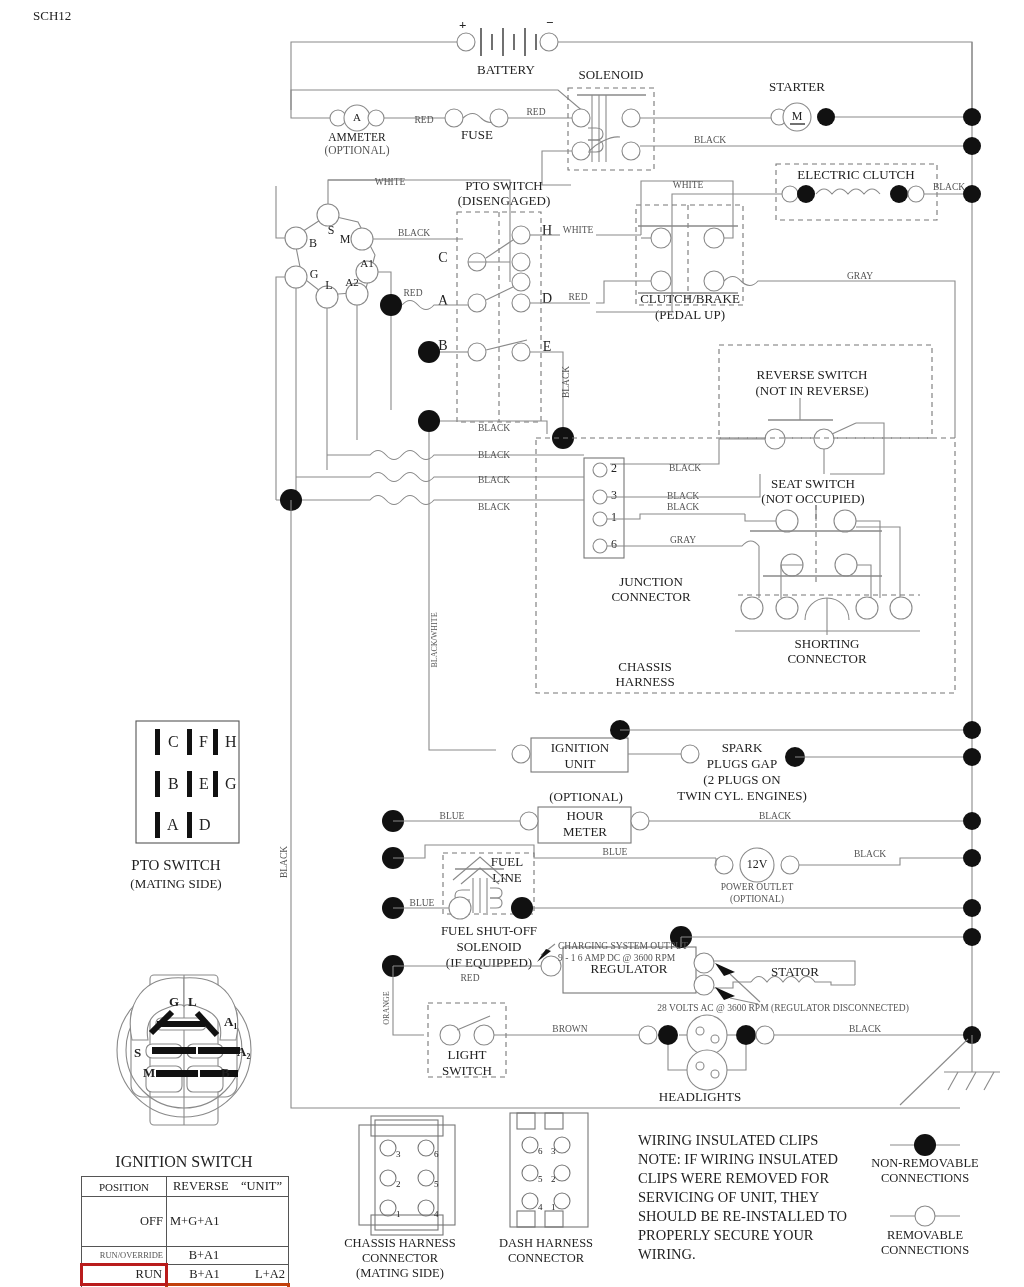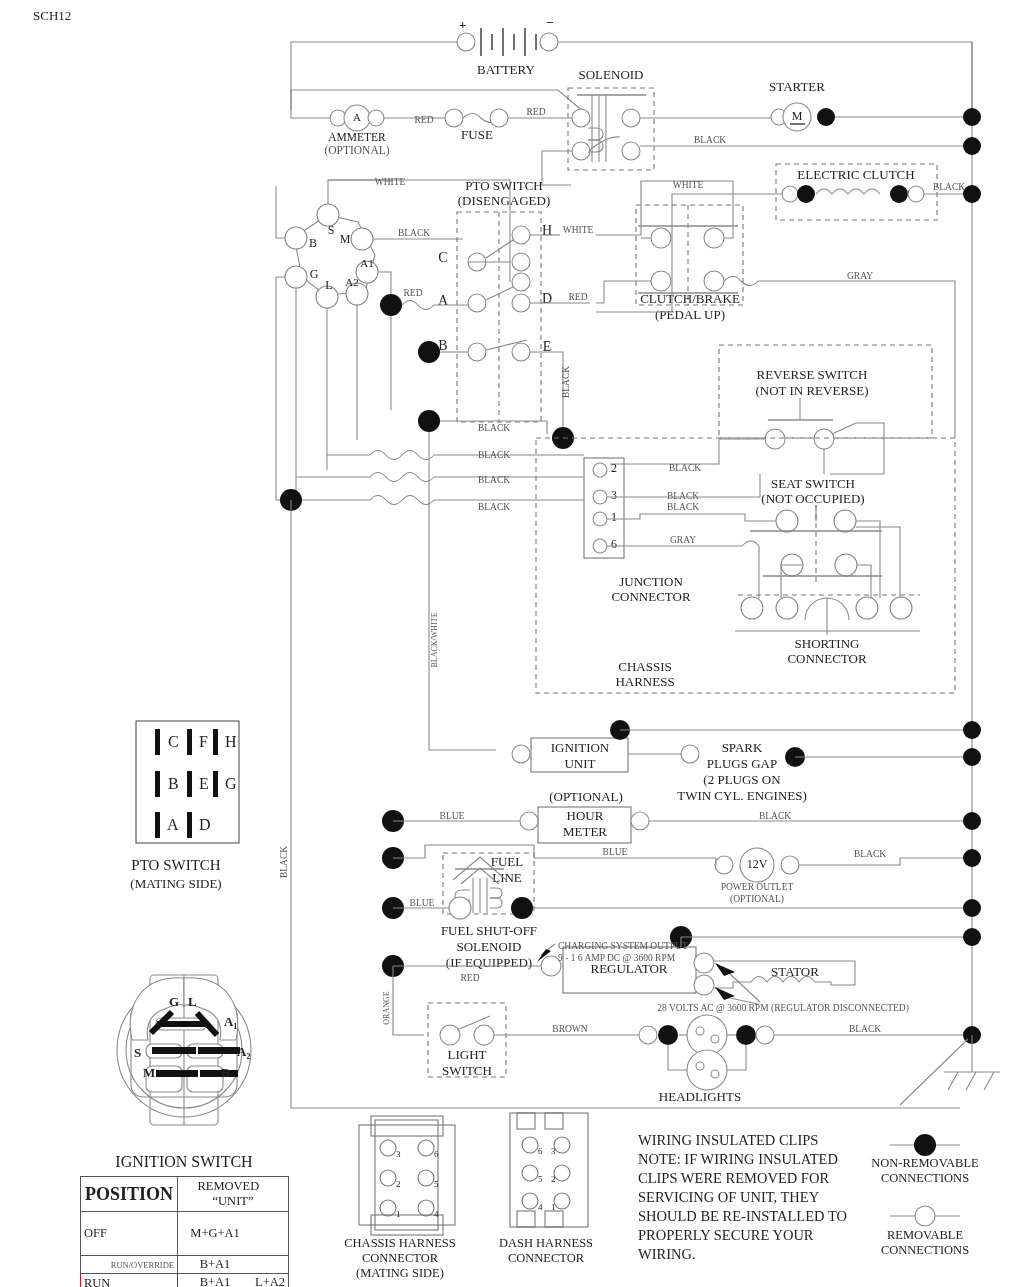--- a/index.html
+++ b/index.html
@@ -604,41 +604,41 @@
     <text class="t" x="638" y="1218" style="font-size:14.5px">SHOULD BE RE-INSTALLED TO</text>
     <text class="t" x="638" y="1237" style="font-size:14.5px">PROPERLY SECURE YOUR</text>
     <text class="t" x="638" y="1256" style="font-size:14.5px">WIRING.</text>
   </g>
 </svg>
 
 <table style="position:absolute;left:80px;top:1176px;width:210px;border-collapse:collapse;
               font-family:'Liberation Serif',serif;">
   <thead>
     <tr>
-      <th style="border:1px solid #555;font-weight:bold;font-size:18px;padding:2px 4px;text-align:center;width:76px">POSITION</th>
+      <th style="border:1px solid #555;font-weight:normal;font-size:11px;padding:2px 4px;text-align:center;width:76px">POSITION</th>
       <th colspan="2" style="border:1px solid #555;font-weight:normal;font-size:12.5px;padding:2px 3px;text-align:center">
-        <span>REMOVED</span>
+        <span>REVERSE</span>
         &nbsp;&nbsp;
         <span>“UNIT”</span>
       </th>
     </tr>
   </thead>
   <tbody>
     <tr>
-      <td style="border:1px solid #555;font-size:12.5px;padding:14px 3px;text-align:left">OFF</td>
-      <td style="border-left:1px solid #555;border-top:1px solid #555;border-bottom:1px solid #555;font-size:12.5px;padding:1px 3px;text-align:center;width:68px">M+G+A1</td>
+      <td style="border:1px solid #555;font-size:12.5px;padding:1px 3px;text-align:right">OFF</td>
+      <td style="border-left:1px solid #555;border-top:1px solid #555;border-bottom:1px solid #555;font-size:12.5px;padding:17px 3px;text-align:left;width:68px">M+G+A1</td>
       <td style="border-right:1px solid #555;border-top:1px solid #555;border-bottom:1px solid #555;font-size:12.5px;padding:1px 3px;text-align:center"></td>
     </tr>
     <tr>
       <td style="border:1px solid #555;font-size:8.5px;padding:1px 3px;text-align:right;color:#555">RUN/OVERRIDE</td>
       <td style="border-left:1px solid #555;border-top:1px solid #555;border-bottom:1px solid #555;font-size:12.5px;padding:1px 3px;text-align:center">B+A1</td>
       <td style="border-right:1px solid #555;border-top:1px solid #555;border-bottom:1px solid #555;font-size:12.5px;padding:1px 3px;text-align:center"></td>
     </tr>
     <tr>
-      <td style="border:1px solid #b91c1c;font-size:12.5px;padding:1px 3px;text-align:left">RUN</td>
+      <td style="border:3px solid #b91c1c;font-size:12.5px;padding:1px 3px;text-align:right">RUN</td>
       <td style="border-left:1px solid #555;border-top:1px solid #555;border-bottom:1px solid #555;font-size:12.5px;padding:1px 3px;text-align:center">B+A1</td>
       <td style="border-right:1px solid #555;border-top:1px solid #555;border-bottom:1px solid #555;font-size:12.5px;padding:1px 3px;text-align:right">L+A2</td>
     </tr>
     <tr>
       <td style="border:1px solid #555;font-size:12.5px;padding:1px 15px;text-align:center">START</td>
       <td colspan="2" style="border:3px solid #c2410c;font-size:12.5px;padding:1px 3px;text-align:left;padding-left:8px">B + S + A1</td>
     </tr>
   </tbody>
 </table>
 

